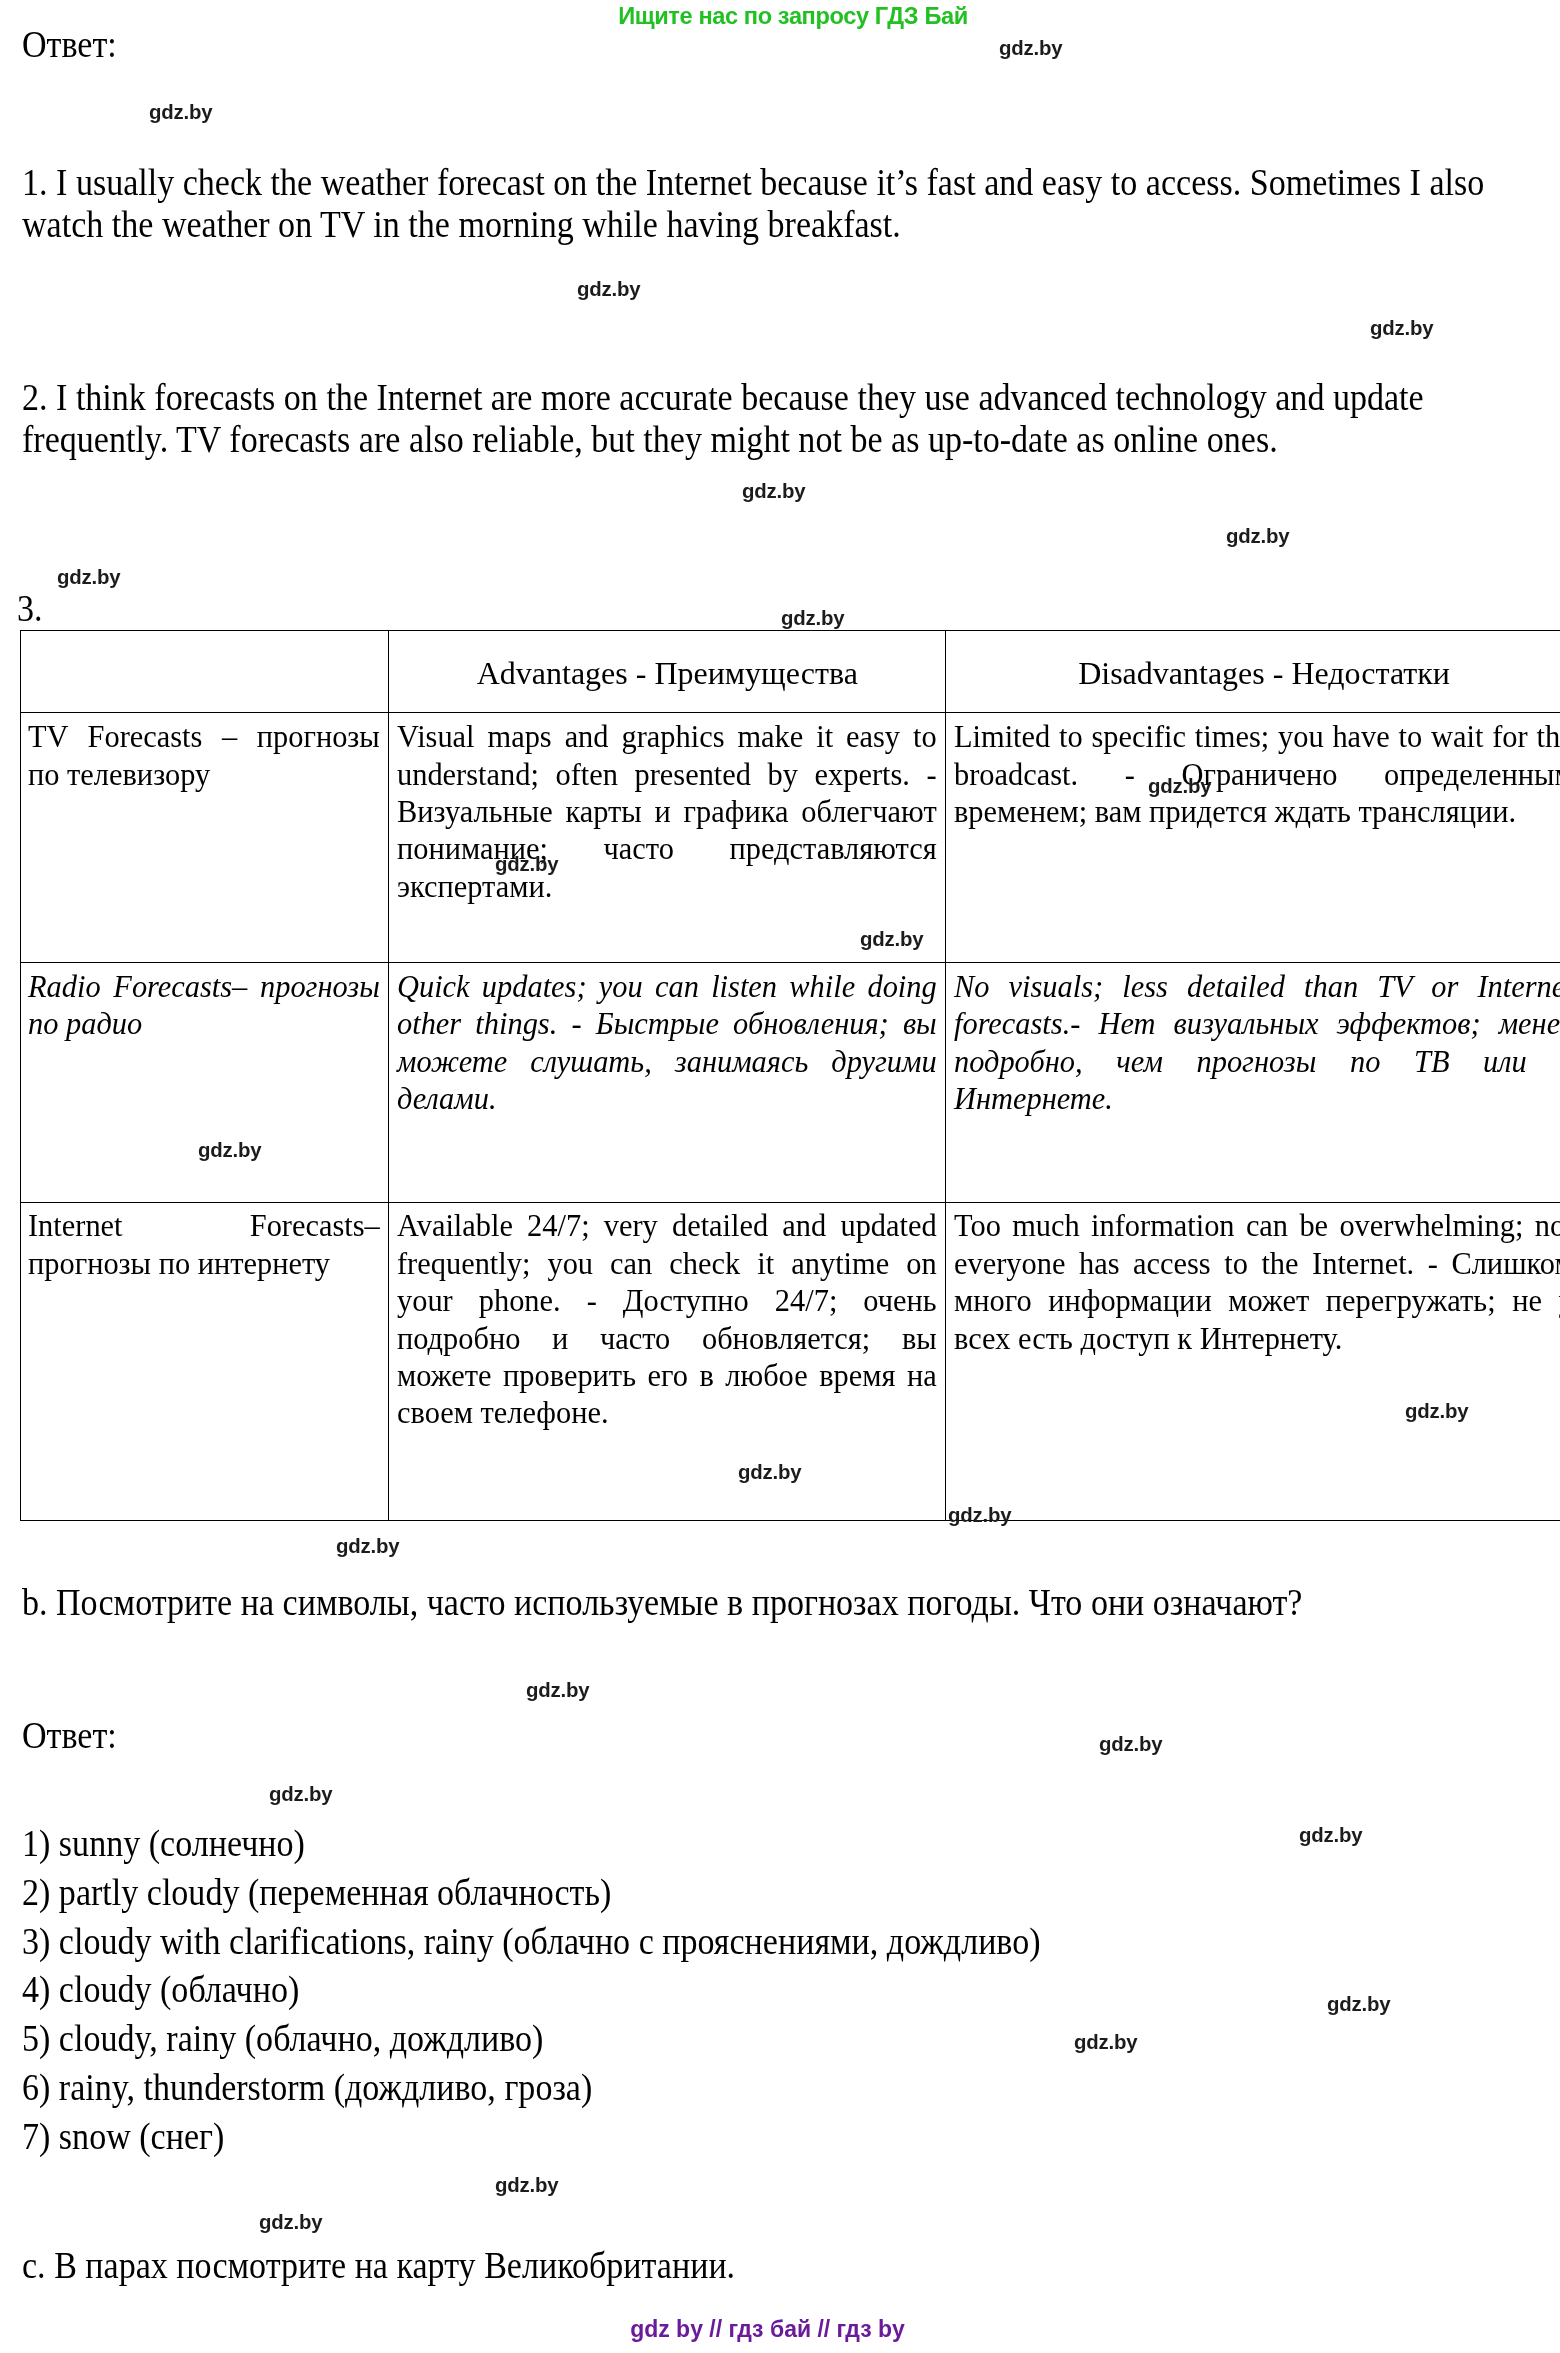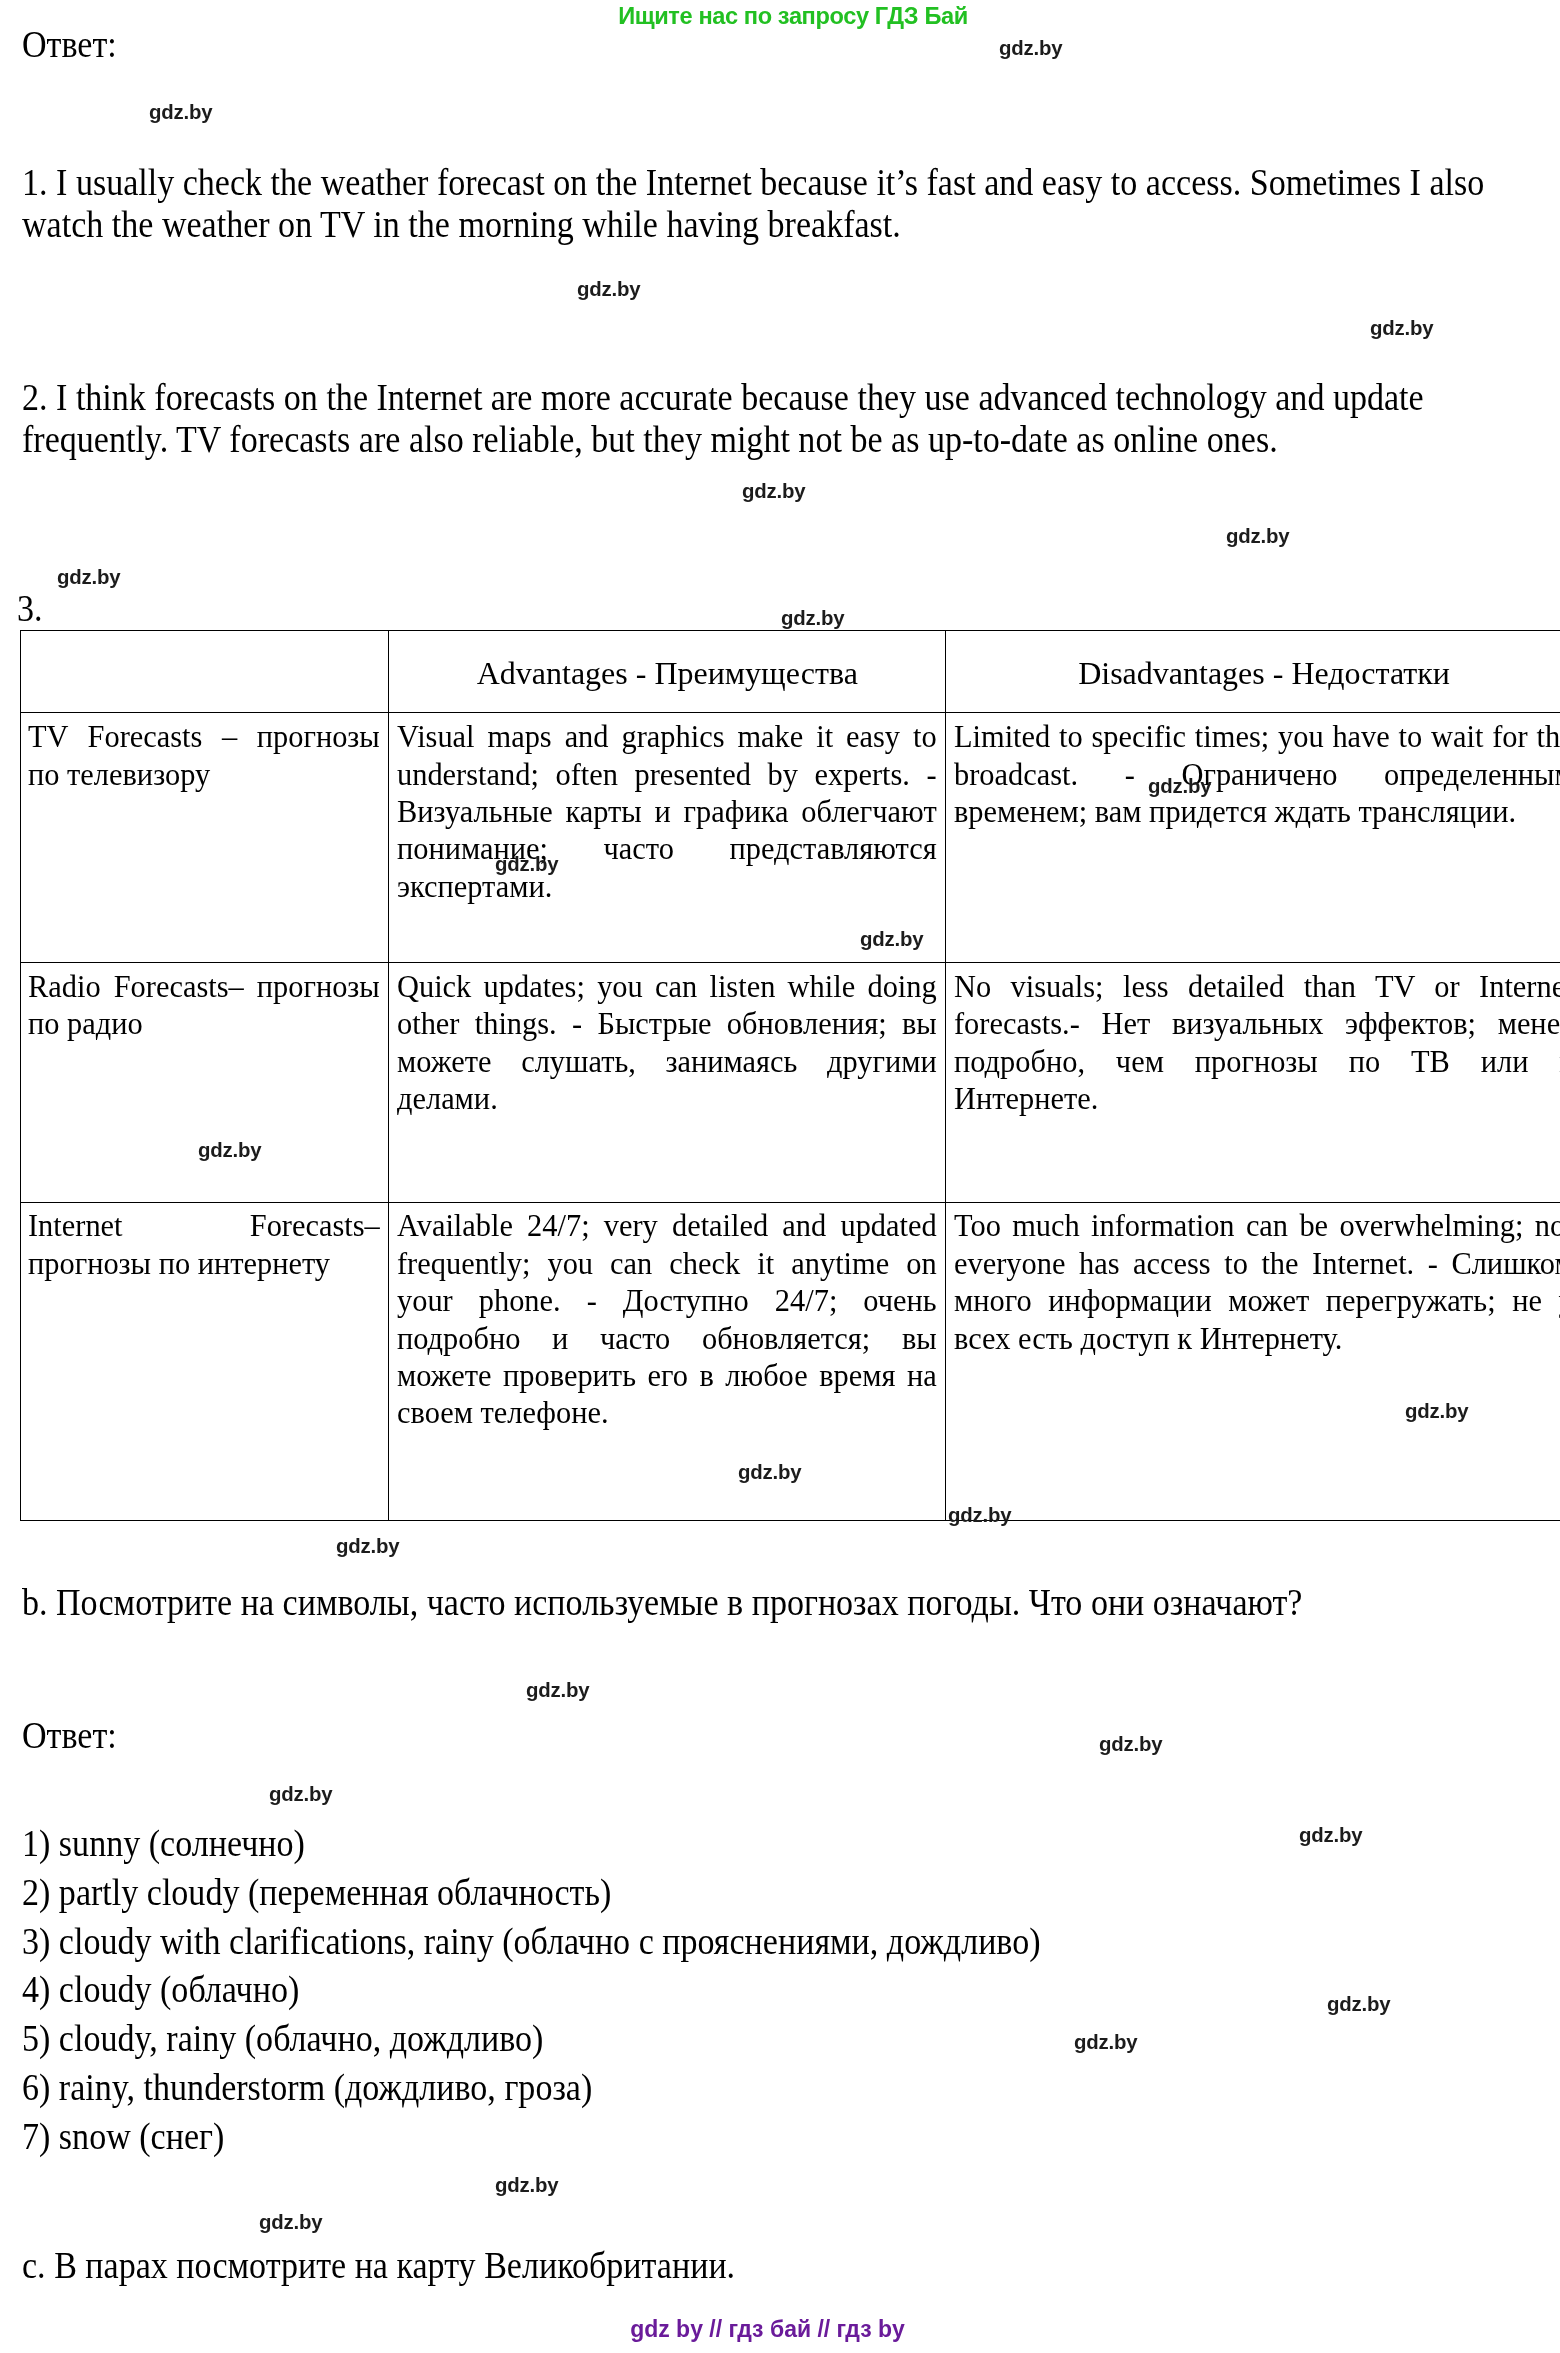--- a/index.html
+++ b/index.html
@@ -120,21 +120,21 @@
     text-align: right;
     text-align-last: center;
     padding-top: 23.6px;
     padding-bottom: 20.4px;
   }
   table.forecast tr.head td.c1 { border-top: 1.6px solid #000; }
   td .inner { display: block; transform: scaleX(0.95); transform-origin: left top; }
   td.c1 .inner, td.c2 .inner, td.c3 .inner { width: 105.2%; }
 
   .r1 td { height: 236px; }
-  .r2 td { height: 226px; }
+  .r2 td { height: 226px; font-style: italic; }
   .r3 td { height: 305px; margin-top: 24px; }
 
   
   .footer {
     position: absolute;
     top: 2316px;
     left: 0;
     width: 1535px;
     text-align: center;
     font-family: "Liberation Sans", "DejaVu Sans", sans-serif;

